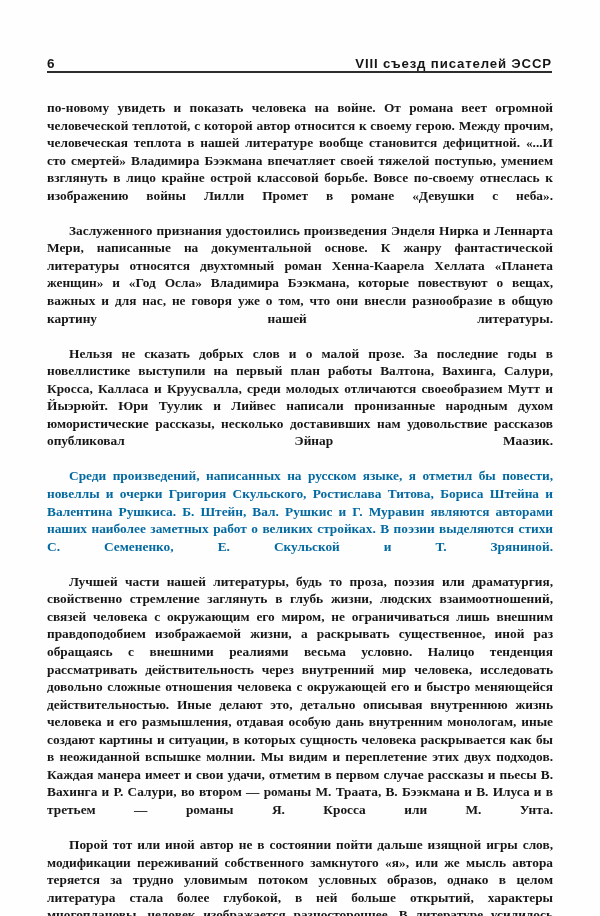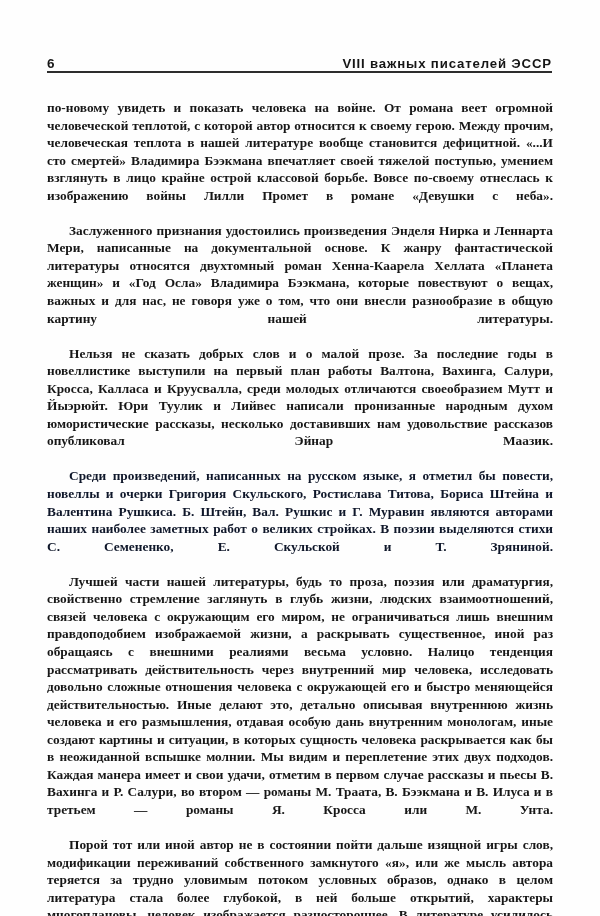--- a/index.html
+++ b/index.html
@@ -94,27 +94,27 @@
     width: 100%;
   }
 </style>
 </head>
 <body>
 
 <div class="page" style="background: rgb(254, 254, 254);">
 
   <div class="running-head">
     <span class="folio">6</span>
-    <span class="head-title">VIII важных писателей ЭССР</span>
+    <span class="head-title">VIII съезд писателей ЭССР</span>
   </div>
 
   <div class="head-rule" style="background: rgb(27, 27, 27);"></div>
 
   <div class="textblock">
     <p class="para no-indent" style="color: rgb(23, 23, 23);">по-новому увидеть и показать человека на войне. От романа веет огромной человеческой теплотой, с которой автор относится к своему герою. Между прочим, человеческая теплота в нашей литературе вообще становится дефицитной. «...И сто смертей» Владимира Бээкмана впечатляет своей тяжелой поступью, умением взглянуть в лицо крайне острой классовой борьбе. Вовсе по-своему отнеслась к изображению войны Лилли Промет в романе «Девушки с неба».</p>
     <p class="para" style="color: rgb(23, 23, 23);">Заслуженного признания удостоились произведения Энделя Нирка и Леннарта Мери, написанные на документальной основе. К жанру фантастической литературы относятся двухтомный роман Хенна-Каарела Хеллата «Планета женщин» и «Год Осла» Владимира Бээкмана, которые повествуют о вещах, важных и для нас, не говоря уже о том, что они внесли разнообразие в общую картину нашей литературы.</p>
     <p class="para" style="color: rgb(23, 23, 23);">Нельзя не сказать добрых слов и о малой прозе. За последние годы в новеллистике выступили на первый план работы Валтона, Вахинга, Салури, Кросса, Калласа и Круусвалла, среди молодых отличаются своеобразием Мутт и Йыэрюйт. Юри Туулик и Лийвес написали пронизанные народным духом юмористические рассказы, несколько доставивших нам удовольствие рассказов опубликовал Эйнар Маазик.</p>
-    <p class="para" style="color: #0f172a;">Среди произведений, написанных на русском языке, я отметил бы повести, новеллы и очерки Григория Скульского, Ростислава Титова, Бориса Штейна и Валентина Рушкиса. Б. Штейн, Вал. Рушкис и Г. Муравин являются авторами наших наиболее заметных работ о великих стройках. В поэзии выделяются стихи С. Семененко, Е. Скульской и Т. Зряниной.</p>
+    <p class="para" style="color: #0369a1;">Среди произведений, написанных на русском языке, я отметил бы повести, новеллы и очерки Григория Скульского, Ростислава Титова, Бориса Штейна и Валентина Рушкиса. Б. Штейн, Вал. Рушкис и Г. Муравин являются авторами наших наиболее заметных работ о великих стройках. В поэзии выделяются стихи С. Семененко, Е. Скульской и Т. Зряниной.</p>
     <p class="para" style="color: rgb(23, 23, 23);">Лучшей части нашей литературы, будь то проза, поэзия или драматургия, свойственно стремление заглянуть в глубь жизни, людских взаимоотношений, связей человека с окружающим его миром, не ограничиваться лишь внешним правдоподобием изображаемой жизни, а раскрывать существенное, иной раз обращаясь с внешними реалиями весьма условно. Налицо тенденция рассматривать действительность через внутренний мир человека, исследовать довольно сложные отношения человека с окружающей его и быстро меняющейся действительностью. Иные делают это, детально описывая внутреннюю жизнь человека и его размышления, отдавая особую дань внутренним монологам, иные создают картины и ситуации, в которых сущность человека раскрывается как бы в неожиданной вспышке молнии. Мы видим и переплетение этих двух подходов. Каждая манера имеет и свои удачи, отметим в первом случае рассказы и пьесы В. Вахинга и Р. Салури, во втором — романы М. Траата, В. Бээкмана и В. Илуса и в третьем — романы Я. Кросса или М. Унта.</p>
     <p class="para" style="color: rgb(23, 23, 23);">Порой тот или иной автор не в состоянии пойти дальше изящной игры слов, модификации переживаний собственного замкнутого «я», или же мысль автора теряется за трудно уловимым потоком условных образов, однако в целом литература стала более глубокой, в ней больше открытий, характеры многоплановы, человек изображается разностороннее. В литературе усилилось исследовательское начало, авторы стремятся более активно вмешиваться в жизнь. Хорошая литература, наряду с поддержкой положительных тенденций, всегда била и тревогу по поводу отрицательных явлений жизни, и эту задачу нельзя предавать забвению и в наши дни. При этом нельзя упускать из виду перспективу; действительно важные и сопутствующие движению вперед проблемы не должны уступать места мелочности, брюзжанию, мелким переживаниям.</p>
   </div>
 
 </div>
 
 </body></html>

